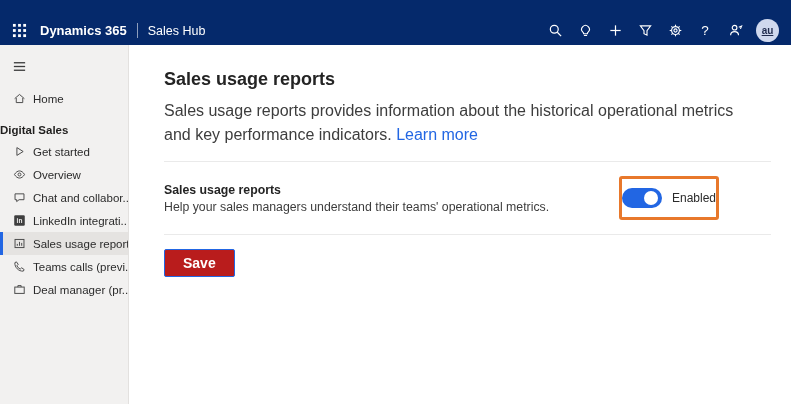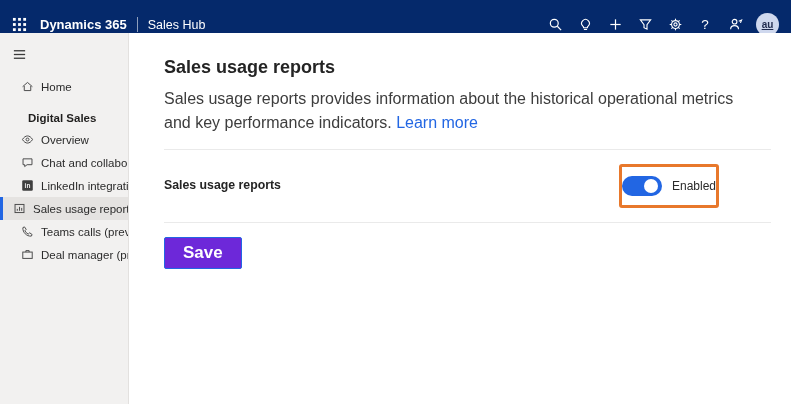--- a/index.html
+++ b/index.html
@@ -1,20 +1,20 @@
 <!DOCTYPE html>
 <html><head>
 <meta charset="utf-8">
 <style>
   * { box-sizing: border-box; margin: 0; padding: 0; }
   html,body { width:791px; height:404px; overflow:hidden;
     font-family:"Liberation Sans", sans-serif; background:#fff; color:#242424; }
 
   
-  .topbar { height:33px; background:#05296b; color:#fff; display:flex;
+  .topbar { height:45px; background:#05296b; color:#fff; display:flex;
     align-items:center; padding:16px 4px 0 2px; }
   .waffle-btn { width:34px; height:32px; display:flex; align-items:center;
     justify-content:center; cursor:pointer; }
   .brand { font-size:13px; font-weight:600; margin-left:4px; white-space:nowrap; cursor:pointer; }
   .topbar-sep { width:1px; height:15px; background:rgba(255,255,255,.55); margin:0 10px; }
   .appname { font-size:12.5px; white-space:nowrap; cursor:pointer; }
   .topbar-right { margin-left:auto; display:flex; align-items:center; }
   .tb-icon { width:30px; height:32px; display:flex; align-items:center;
     justify-content:center; cursor:pointer; color:#fff; }
   .tb-icon svg { display:block; }
@@ -24,29 +24,29 @@
     justify-content:center; margin:0 8px 0 6px; cursor:pointer;text-decoration:underline; }
 
   
   .shell { display:flex; height:372px; }
 
   
   .sidebar { width:129px; background:#f2f1f0; border-right:1px solid #e3e1df;
     flex-shrink:0; overflow:hidden; padding-top:6px; }
   .hamburger { width:100%; height:30px; display:flex; align-items:center;
     padding-left:12px; cursor:pointer; color:#3b3b3b; margin-bottom:6px; }
-  .nav-item { display:flex; align-items:center; height:23px; padding:0 6px 0 20px;
+  .nav-item { display:flex; align-items:center; height:23px; padding:0 6px 0 12px;
     font-size:11.5px; color:#2b2b2b; cursor:pointer; gap:7px; white-space:nowrap; }
   .nav-item .ico { width:14px; height:14px; flex-shrink:0; color:#4a4a4a;
     display:flex; align-items:center; justify-content:center; }
   .nav-item .chev { margin-left:auto; color:#4a4a4a; display:flex; }
   .nav-item.selected { background:#e5e3e1; border-left:3px solid #2266e3;
     padding-left:9px; font-weight:400; }
   .nav-header { font-size:11.5px; font-weight:700; color:#201f1e;
-    padding:0 28px; height:20px; display:flex; align-items:center; margin-top:10px; }
+    padding:0 0; height:20px; display:flex; align-items:center; margin-top:10px; }
   .nav-header.big-gap { margin-top:18px; }
 
   
   .main { flex:1; background:#fff; padding:24px 0 0 35px; }
   .content { width:607px; }
   .page-title { font-size:18px; font-weight:600; color:#242424; margin-bottom:9px; }
   .page-desc { font-size:16px; line-height:1.5; color:#3d3d3d; max-width:596px; }
   .page-desc a { color:#2266e3; text-decoration:none; cursor:pointer; }
   .divider { border:none; border-top:1px solid #eaeaea; margin:14px 0; }
 
@@ -55,22 +55,22 @@
   .setting-label { font-size:12.3px; font-weight:600; color:#242424; margin-bottom:3px; }
   .setting-sub { font-size:12.3px; color:#3d3d3d; }
   .annotation { margin-left:auto; margin-right:52px; border:3px solid #e8782b;
     border-radius:3px; padding:9px 0; display:flex; align-items:center; gap:10px; }
   .toggle { width:40px; height:20px; border-radius:10px; background:#2266e3;
     position:relative; cursor:pointer; flex-shrink:0; }
   .toggle .knob { position:absolute; top:3px; right:4px; width:14px; height:14px;
     border-radius:50%; background:#fff; }
   .toggle-label { font-size:12px; color:#2b2b2b; }
 
-  .save-btn { background:#6d28d9; color:#fff; border:1px solid #2266e3;
-    border-radius:2px; font-family:"Liberation Sans", sans-serif; font-size:17px;
+  .save-btn { background:#b91c1c; color:#fff; border:1px solid #2266e3;
+    border-radius:2px; font-family:"Liberation Sans", sans-serif; font-size:14px;
     font-weight:600; padding:5px 18px; cursor:pointer; }
 </style>
 </head>
 <body>
 
 <div class="topbar">
   <div class="waffle-btn">
     <svg width="15" height="15" viewBox="0 0 16 16" fill="#fff">
       <rect x="1" y="1" width="3" height="3"></rect>
         <rect x="6.5" y="1" width="3" height="3"></rect>
@@ -156,20 +156,28 @@
           <path d="M2 8.2 8 3l6 5.2M4 7.4V13h8V7.4"></path>
         </svg>
         </span>
       <span>Home</span>
     </div>
 
 
 
     <div class="nav-header">Digital Sales</div>
 
+    <div class="nav-item">
+      <span class="ico">
+        <svg width="13" height="13" viewBox="0 0 16 16" fill="none" stroke="currentColor" stroke-width="1.2">
+          <path d="M4.8 3.2 12.5 8l-7.7 4.8z"></path>
+        </svg>
+        </span>
+      <span>Get started</span>
+    </div>
 
 
     <div class="nav-item">
       <span class="ico">
         <svg width="13" height="13" viewBox="0 0 16 16" fill="none" stroke="currentColor" stroke-width="1.2">
           <path d="M1.8 8C3.6 5 5.8 3.6 8 3.6S12.4 5 14.2 8C12.4 11 10.2 12.4 8 12.4S3.6 11 1.8 8z"></path>
           <circle cx="8" cy="8" r="1.8"></circle>
         </svg>
         </span>
       <span>Overview</span>
@@ -232,20 +240,21 @@
     <div class="content">
       <div class="page-title">Sales usage reports</div>
       <p class="page-desc"><span>Sales usage reports provides information about the historical operational metrics and key performance indicators.</span>
         <a href="#">Learn more</a></p>
 
       <hr class="divider">
 
       <div class="setting-row">
         <div class="setting-text">
           <div class="setting-label">Sales usage reports</div>
+          <div class="setting-sub">Help your sales managers understand their teams' operational metrics.</div>
         </div>
         <div class="annotation">
           <div class="toggle">
             <div class="knob"></div>
           </div>
           <span class="toggle-label">Enabled</span>
         </div>
       </div>
 
       <hr class="divider">

